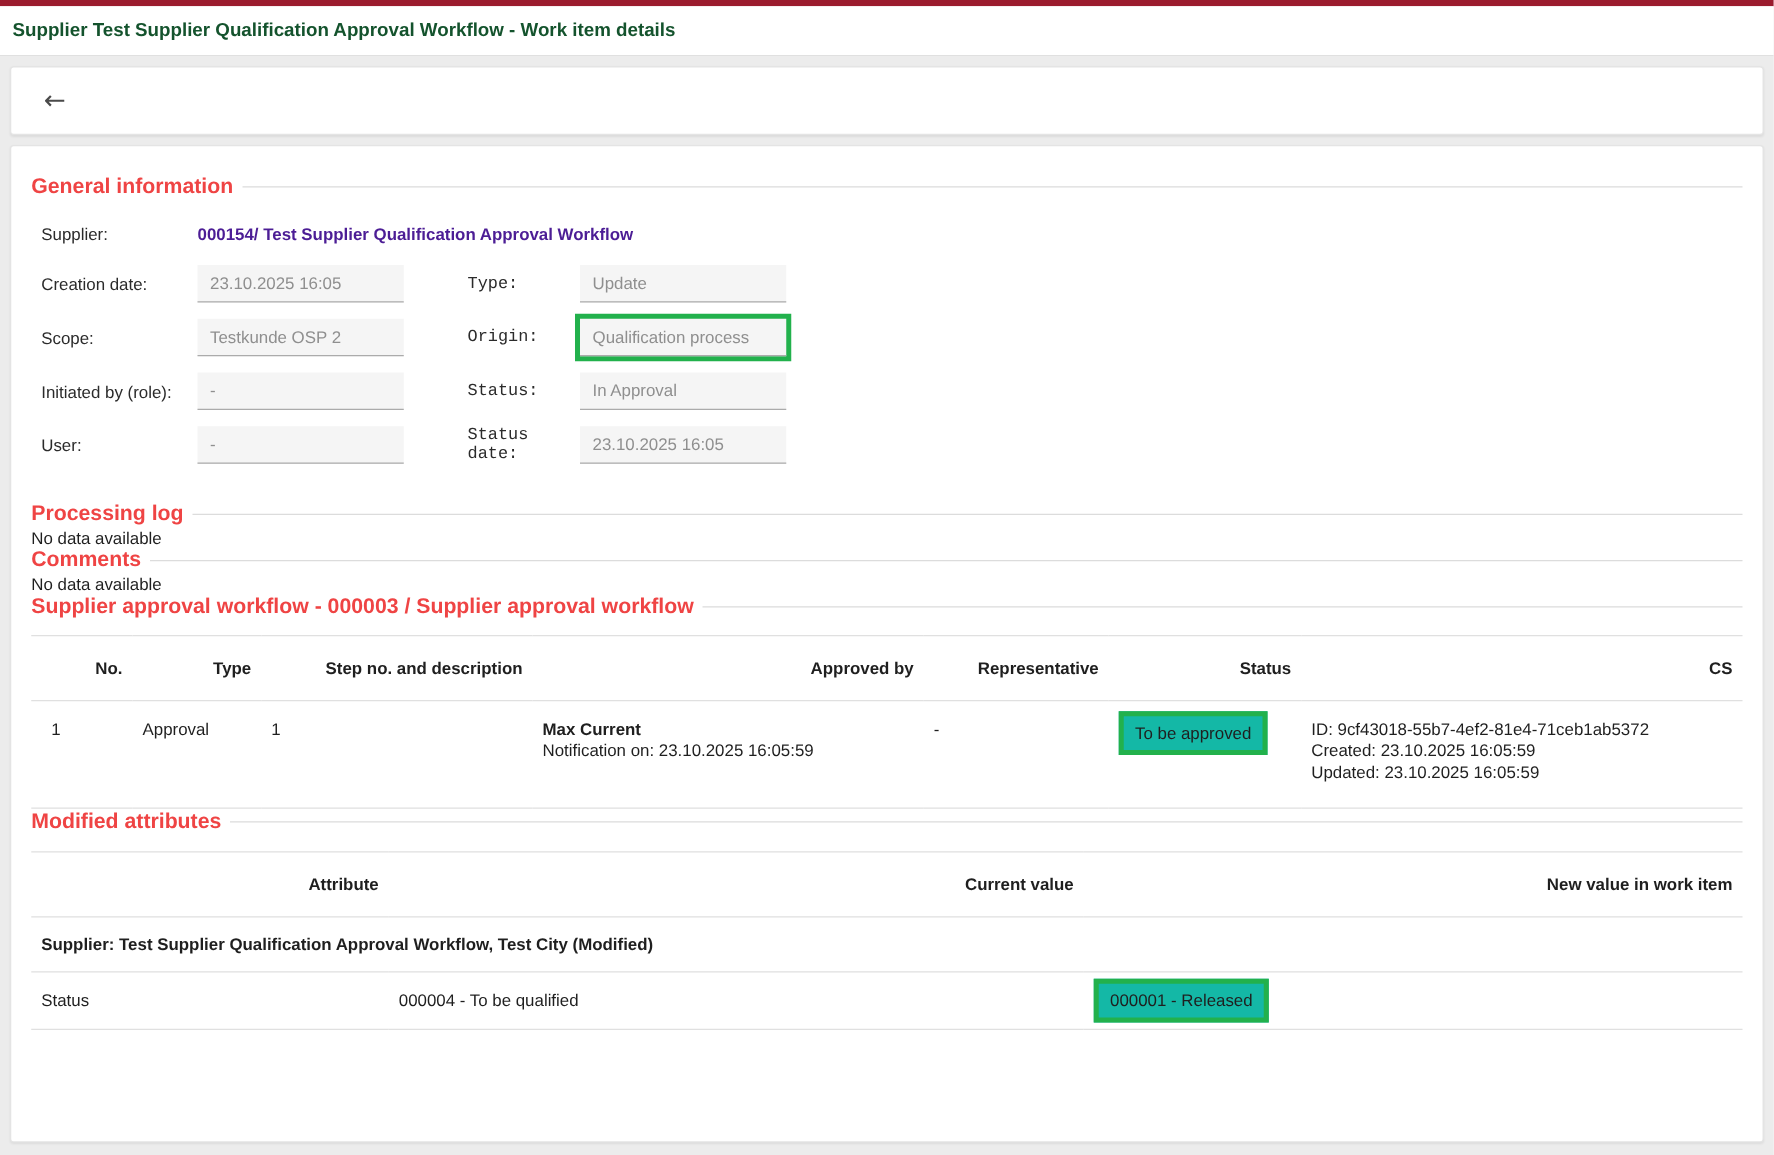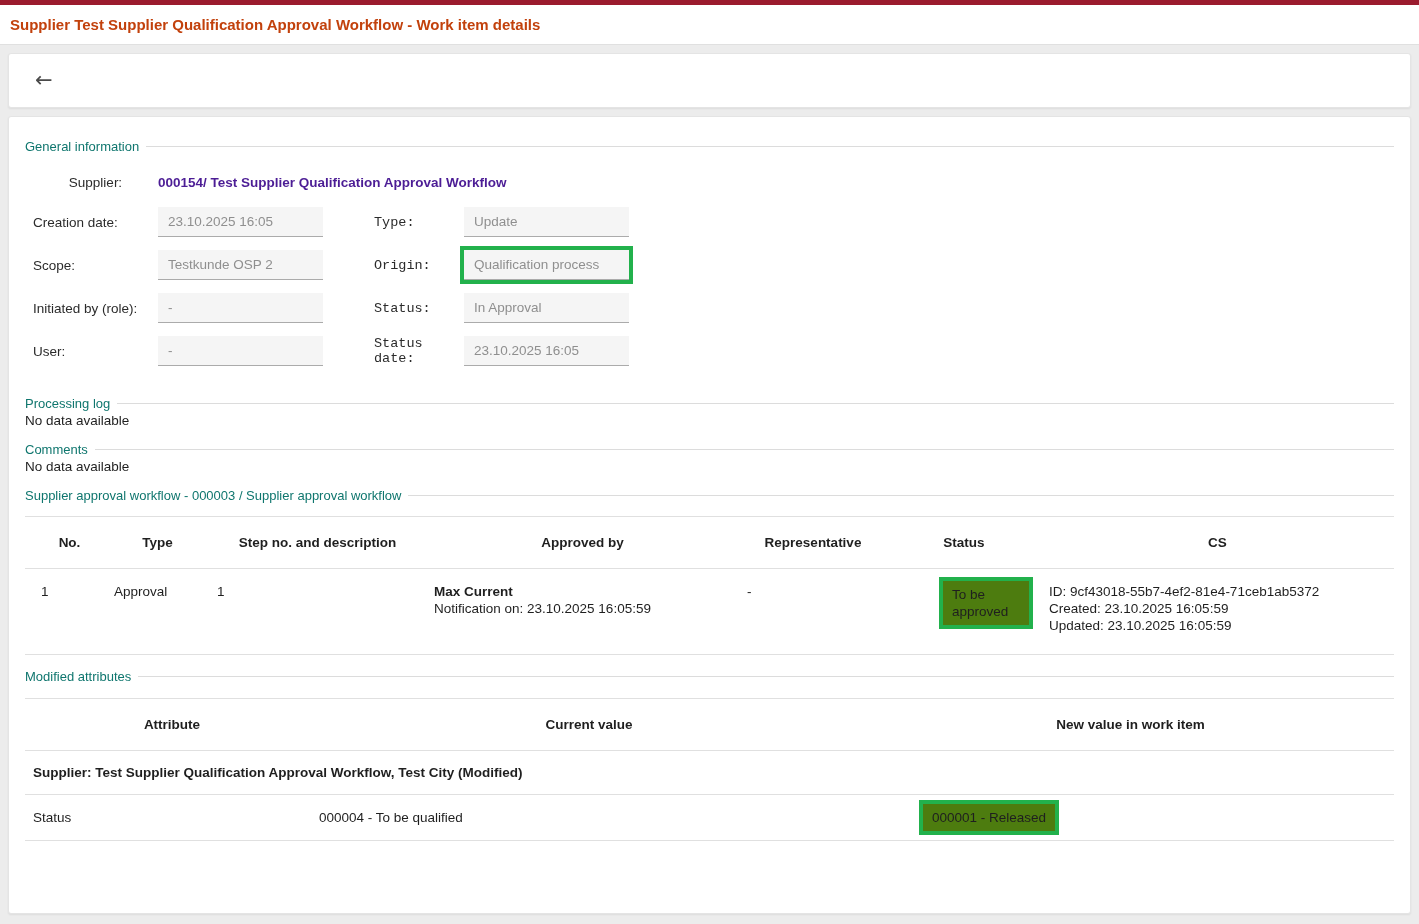--- a/index.html
+++ b/index.html
@@ -14,21 +14,21 @@
   }
   .top-accent { height:5px; background:var(--accent); }
   .app-header {
     background:#fff;
     border-bottom:1px solid #e0e0e0;
     height:40px;
     display:flex;
     align-items:center;
     padding:0 10px;
   }
-  .page-title { font-size:15px; font-weight:bold; color:#c2410c; }
+  .page-title { font-size:15px; font-weight:bold; color:#14532d; }
 
   .content { padding:8px; }
 
   .toolbar-card {
     background:#fff;
     border:1px solid #e4e4e4;
     border-radius:3px;
     box-shadow:0 1px 2px rgba(0,0,0,0.07);
     height:55px;
     display:flex;
@@ -48,33 +48,33 @@
     border:1px solid #e4e4e4;
     border-radius:3px;
     box-shadow:0 1px 2px rgba(0,0,0,0.07);
     min-height:798px;
     padding:22px 16px 24px;
   }
 
   .section-header {
     display:flex;
     align-items:center;
-    font-weight:normal;
-    color:#0f766e;
-    font-size:13px;
+    font-weight:bold;
+    color:#ef4444;
+    font-size:17px;
     gap:7px;
   }
   .section-header::after { content:""; flex:1; height:1px; background:#dcdcdc; }
 
   .supplier-row {
     display:flex;
     align-items:center;
     margin:21px 0 0 8px;
   }
-  .supplier-row .flabel { width:125px; flex:0 0 125px;text-align:center; }
+  .supplier-row .flabel { width:125px; flex:0 0 125px; }
   .supplier-value { font-weight:bold; color:#4c1d95; }
 
   .form-grid {
     display:grid;
     grid-template-columns:125px 165px 141px 165px;
     row-gap:13px;
     align-items:center;
     margin:17px 0 0 8px;
   }
   .flabel { color:#2b2b2b; }
@@ -85,27 +85,27 @@
     background:#f5f5f5;
     border-bottom:1px solid #ababab;
     padding:0 10px;
     color:#8f8f8f;
     overflow:hidden;
     white-space:nowrap;
   }
   .field.hl { box-shadow:0 0 0 4px var(--hl); position:relative; z-index:1; }
 
   .spaced-top-lg { margin-top:30px; }
-  .spaced-top { margin-top:14px; }
+  .spaced-top { }
   .empty-text { margin-top:2px; color:#1f1f1f; }
 
   table { width:100%; border-collapse:collapse; table-layout:fixed; }
   .wf-table { margin-top:13px; }
   th {
-    text-align:center;
+    text-align:right;
     font-weight:bold;
     color:#1f1f1f;
     font-size:13.5px;
     padding:18px 8px;
     border-top:1px solid #e0e0e0;
     border-bottom:1px solid #e0e0e0;
   }
   th:first-child, td:first-child { padding-left:16px; }
   td {
     padding:14px 8px 20px;
@@ -113,23 +113,22 @@
     vertical-align:top;
     color:#1f1f1f;
     line-height:17px;
   }
   .bold { font-weight:bold; }
   td.status-cell { padding-top:8px; }
   .hl-text {
     display:inline-block;
     border:4px solid var(--hl);
     padding:5px 9px;
-    background:#4d7c0f;
+    background:#14b8a6;
     color:#1f1f1f;
-    margin-left:44px;
   }
 
   .ma-table { margin-top:14px; }
   .ma-table .group-row td {
     font-weight:bold;
     padding:13px 8px;
     border-bottom:1px solid #e0e0e0;
   }
   .ma-table .data-row td { padding:12px 8px; vertical-align:middle; }
   .ma-table .data-row td.tight { padding-top:5px; padding-bottom:5px; }

